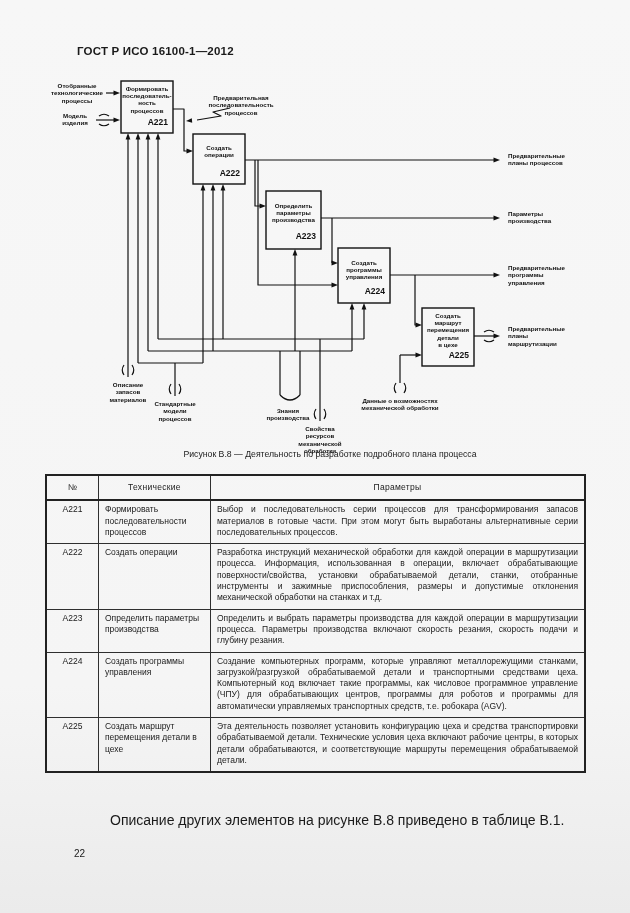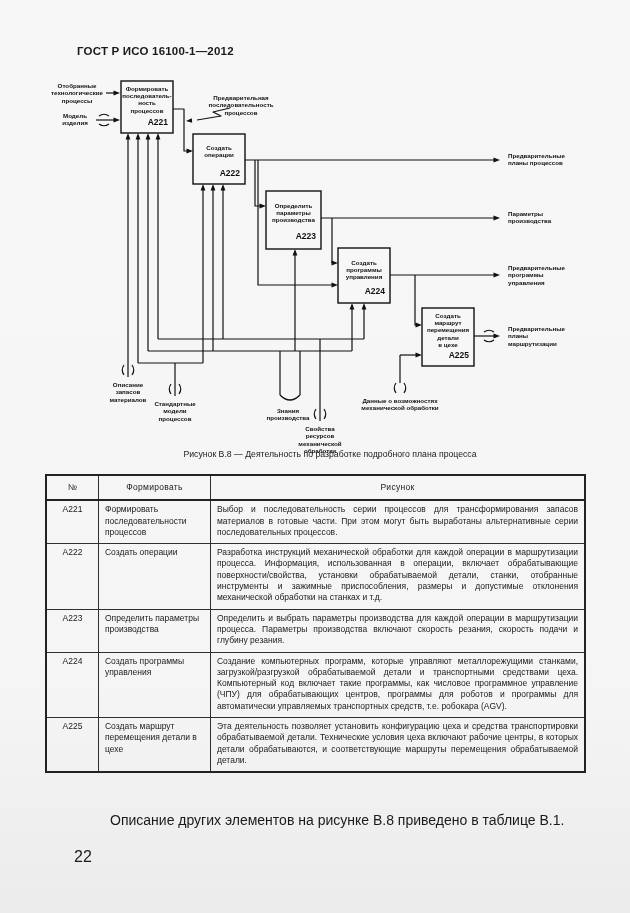--- a/index.html
+++ b/index.html
@@ -21,21 +21,21 @@
   #fig-caption{left:0;right:0;top:449px;text-align:center;font-size:8.7px;font-weight:normal;}
   #act-table{left:45px;top:474px;width:541px;border-collapse:collapse;border:2px solid #222;}
   #act-table th,#act-table td{border:1px solid #2f2f2f;font-size:8.5px;line-height:11.3px;
       padding:3px 6px 5px;vertical-align:top;}
   #act-table thead th{text-align:center;font-weight:normal;padding:6px 4px;
       border-bottom:2px solid #222;letter-spacing:.3px;}
   #act-table td.code{text-align:center;width:40px;}
   #act-table td.act{width:100px;margin-left:16px;}
   #act-table td.desc{text-align:justify;margin-top:20px;}
   #footnote{left:80px;top:812px;font-size:14px;}
-  #page-number{left:44px;top:848px;font-size:16px;}
+  #page-number{left:44px;top:848px;font-size:10px;}
 </style>
 </head>
 <body>
 
 <div class="abs" id="doc-header">ГОСТ Р ИСО 16100-1—2012</div>
 
 <div class="abs" id="diagram">
   <svg width="630" height="392" viewBox="0 0 630 392">
     <g stroke="#111" stroke-width="1.2" fill="none" stroke-linejoin="round">
 
@@ -191,22 +191,22 @@
 
 <table class="abs" id="act-table">
   <colgroup>
       <col style="width:45px">
       <col style="width:106px">
       <col style="width:390px">
     </colgroup>
   <thead>
     <tr>
       <th>№</th>
-      <th>Формировать</th>
-      <th>Рисунок</th>
+      <th>Технические</th>
+      <th>Параметры</th>
     </tr>
   </thead>
   <tbody>
     <tr>
       <td class="code">А221</td>
       <td class="act">Формировать последовательности процессов</td>
       <td class="desc">Выбор и последовательность серии процессов для трансформирования запасов материалов в готовые части. При этом могут быть выработаны альтернативные серии последовательных процессов.</td>
     </tr>
     <tr>
       <td class="code">А222</td>

